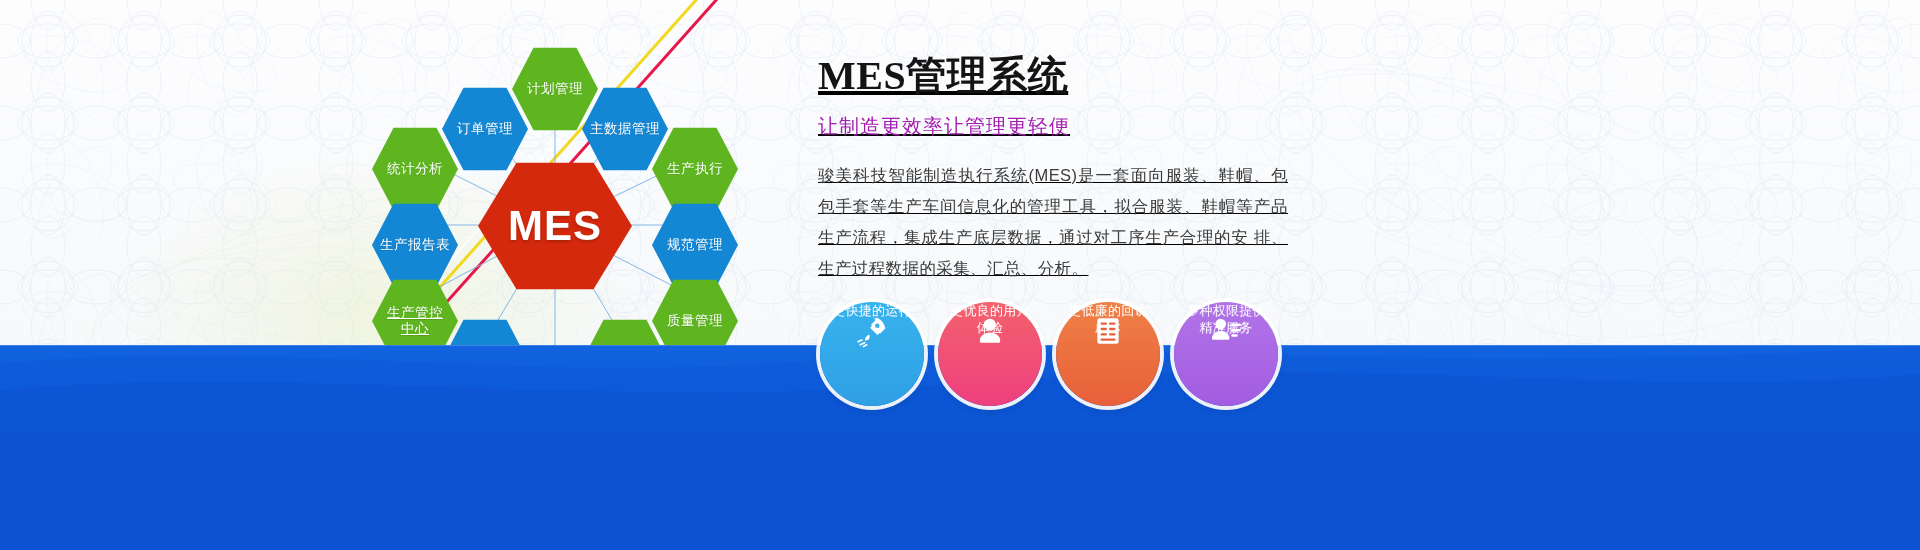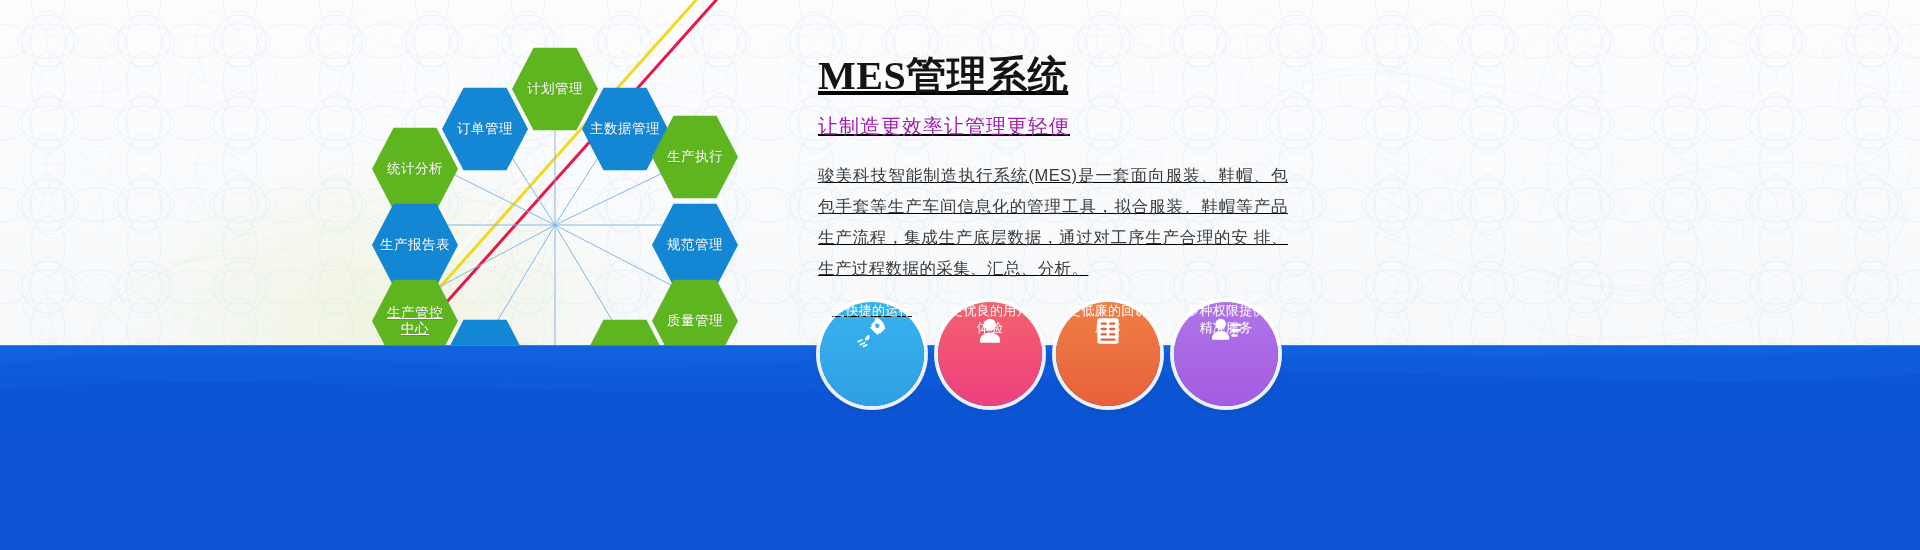--- a/index.html
+++ b/index.html
@@ -55,21 +55,21 @@
 
   
   .badges{position:absolute;left:820px;top:302px;display:flex;gap:14px;}
   .badge{position:relative;width:104px;height:104px;border-radius:50%;
     display:flex;flex-direction:column;align-items:center;justify-content:flex-start;
     box-shadow:0 0 0 4px rgba(255,255,255,.92),0 3px 10px rgba(0,0,0,.16);}
   .badge .bicon{position:absolute;top:12px;left:50%;transform:translateX(-50%);
     width:34px;height:34px;}
   .badge .blabel{display:block;width:92px;font-size:13px;color:#fff;line-height:17px;
     text-align:center;padding-bottom:12px;letter-spacing:.3px;}
-  .b1{background:linear-gradient(180deg,#37b3ee 0%,#2f9fe3 100%);text-decoration:underline;}
+  .b1{background:linear-gradient(180deg,#37b3ee 0%,#2f9fe3 100%);}
   .b2{background:linear-gradient(180deg,#f4626c 0%,#ed3f7f 100%);}
   .b3{background:linear-gradient(180deg,#ef8046 0%,#e8603a 100%);}
   .b4{background:linear-gradient(180deg,#b174e8 0%,#a35ce0 100%);}
 </style>
 </head>
 <body>
 
 <div class="banner">
 
   <div class="bg-base"></div>
@@ -147,21 +147,21 @@
     </div>
 
     <div class="hex blue small" style="left:252px;top:66px;width:86px;height:86px;">
       <span>主数据管理</span>
     </div>
 
     <div class="hex green small" style="left:42px;top:106px;width:86px;height:86px;">
       <span>统计分析</span>
     </div>
 
-    <div class="hex green small" style="left:322px;top:94px;width:86px;height:86px;">
+    <div class="hex green small" style="left:322px;top:106px;width:86px;height:86px;">
       <span>生产执行</span>
     </div>
 
     <div class="hex blue small" style="left:42px;top:182px;width:86px;height:86px;">
       <span>生产报告表</span>
     </div>
 
     <div class="hex blue small" style="left:322px;top:182px;width:86px;height:86px;">
       <span>规范管理</span>
     </div>
@@ -181,20 +181,23 @@
 
     <div class="hex green small" style="left:252px;top:298px;width:86px;height:86px;">
       <span>仓库管理</span>
     </div>
 
     <div class="hex blue small" style="left:182px;top:336px;width:86px;height:86px;">
       <span style="white-space:pre-line;">车间
 现场管理</span>
     </div>
 
+    <div class="hex center" style="left:148px;top:140px;width:154px;height:132px;">
+      <span>MES</span>
+    </div>
   </div>
 
   <div class="blue-band inner"></div>
   <svg class="band-wave" width="1920" height="230" viewBox="0 0 1920 230" preserveAspectRatio="none">
     <path d="M0,44 C260,16 520,66 820,40 C1120,14 1420,58 1920,26 L1920,230 L0,230 Z" fill="#0e59d8" opacity=".55"></path>
     <path d="M0,70 C300,44 600,92 980,62 C1360,32 1640,80 1920,54 L1920,230 L0,230 Z" fill="#0a4fce" opacity=".45"></path>
   </svg>
 
   <div class="content">
     <h1 class="title">MES管理系统</h1>

